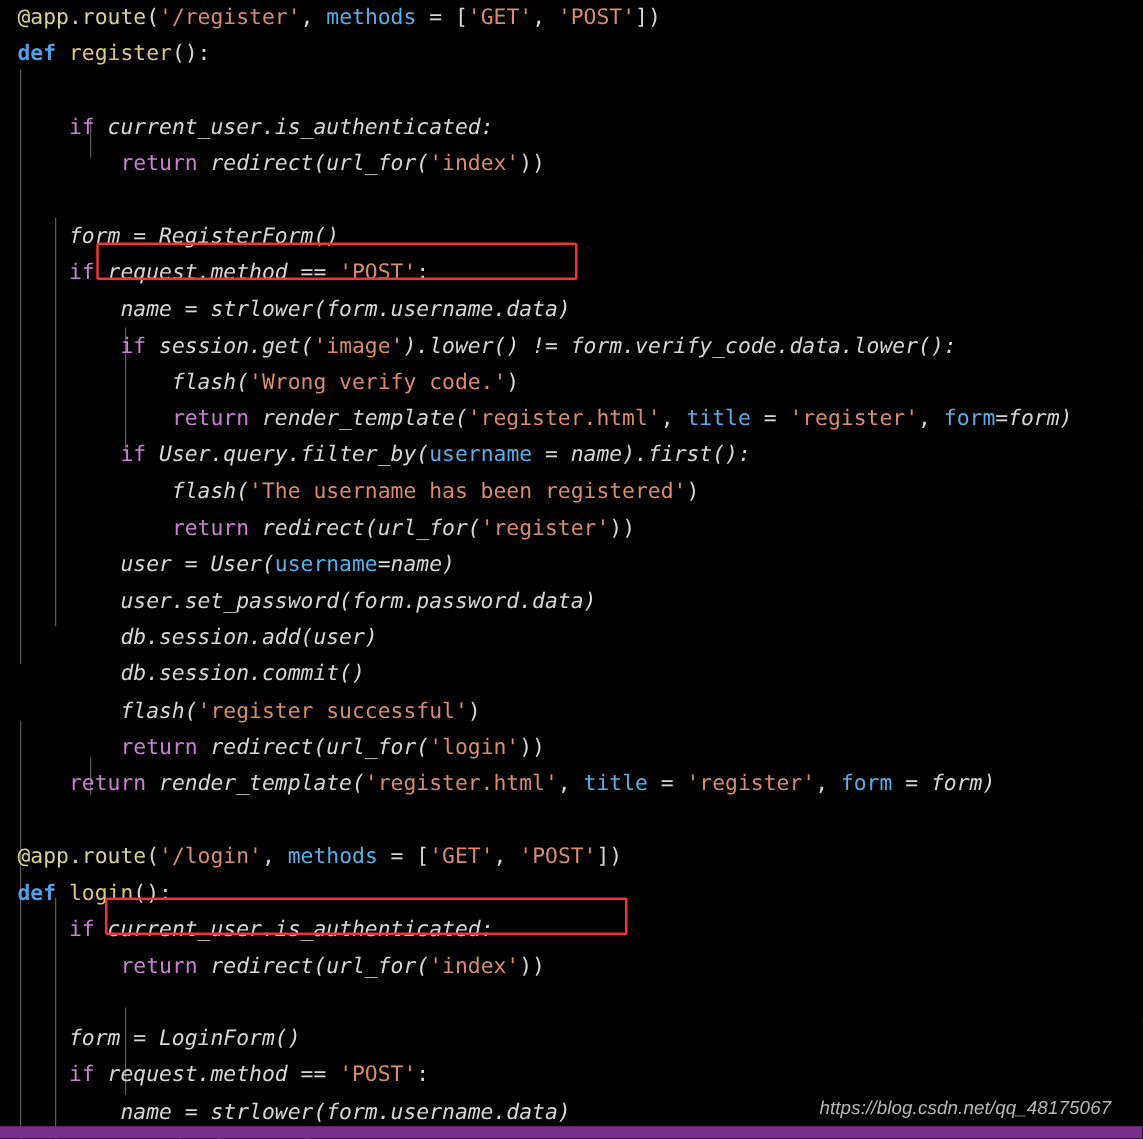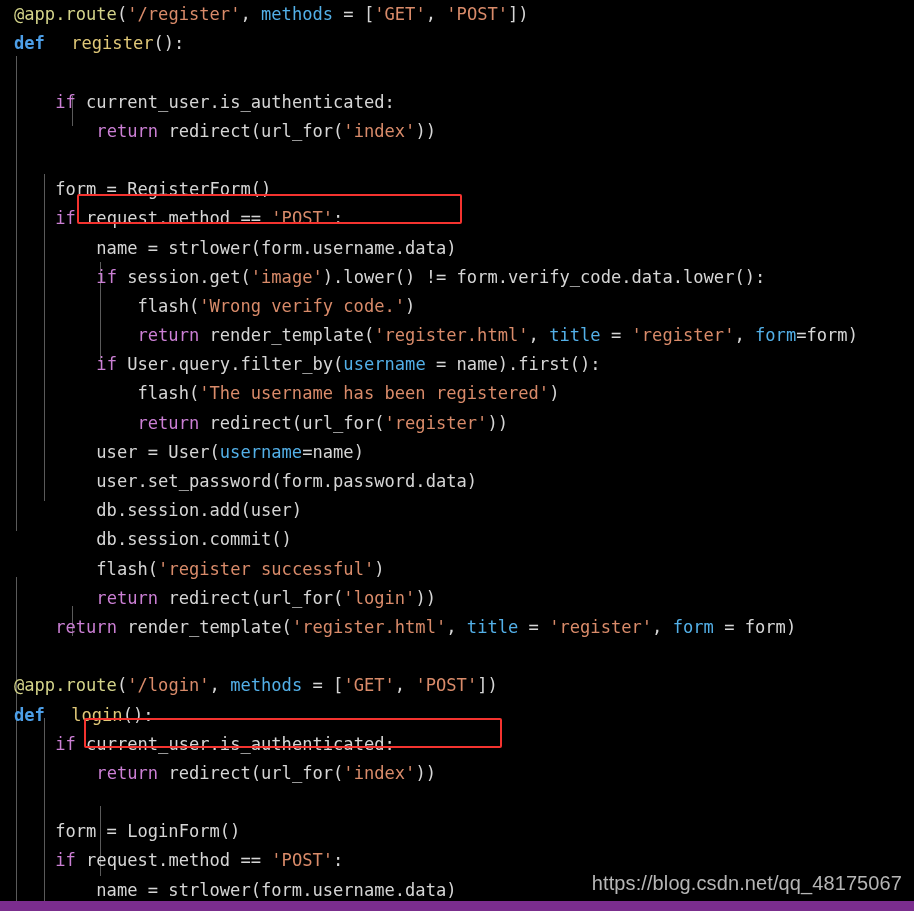--- a/index.html
+++ b/index.html
@@ -41,46 +41,47 @@
     padding-left: 14px;
     white-space: pre;
     position: relative;
     z-index: 2;
   }
 
   
   .kw       { color: #cb7fd4; }   
   .kw2      { color: #4d9fe8; font-weight: bold; }   
   .deco     { color: #d4d48a; }   
-  .fname    { color: #e0c878; margin-left: 16px; }   
+  .fname    { color: #e0c878; }   
   .str      { color: #d98b6a; }   
   .kwarg    { color: #53b0e8; }   
   .punct    { color: #d6d6d6; }
-  .plain    { color: #d6d6d6; }
+  .plain    { color: #d6d6d6; font-style: italic; }
 
   
   .hlbox {
     position: absolute;
     border: 2px solid #f4332f;
     border-radius: 2px;
     z-index: 5;
     pointer-events: none;
     background: transparent;
   }
 
   
   .watermark {
     position: absolute;
-    right: 12px;
+    right: 25px;
     bottom: 16px;
     color: #b6b6b6;
     font-family: "Liberation Sans", sans-serif;
-    font-size: 20px;
+    font-size: 15px;
     letter-spacing: 0.1px;
     z-index: 6;
+    font-style: italic;
   }
 
   
   .statusbar {
     position: absolute;
     left: 0;
     bottom: 0;
     width: 914px;
     height: 10px;
     background: #7b2d8e;

